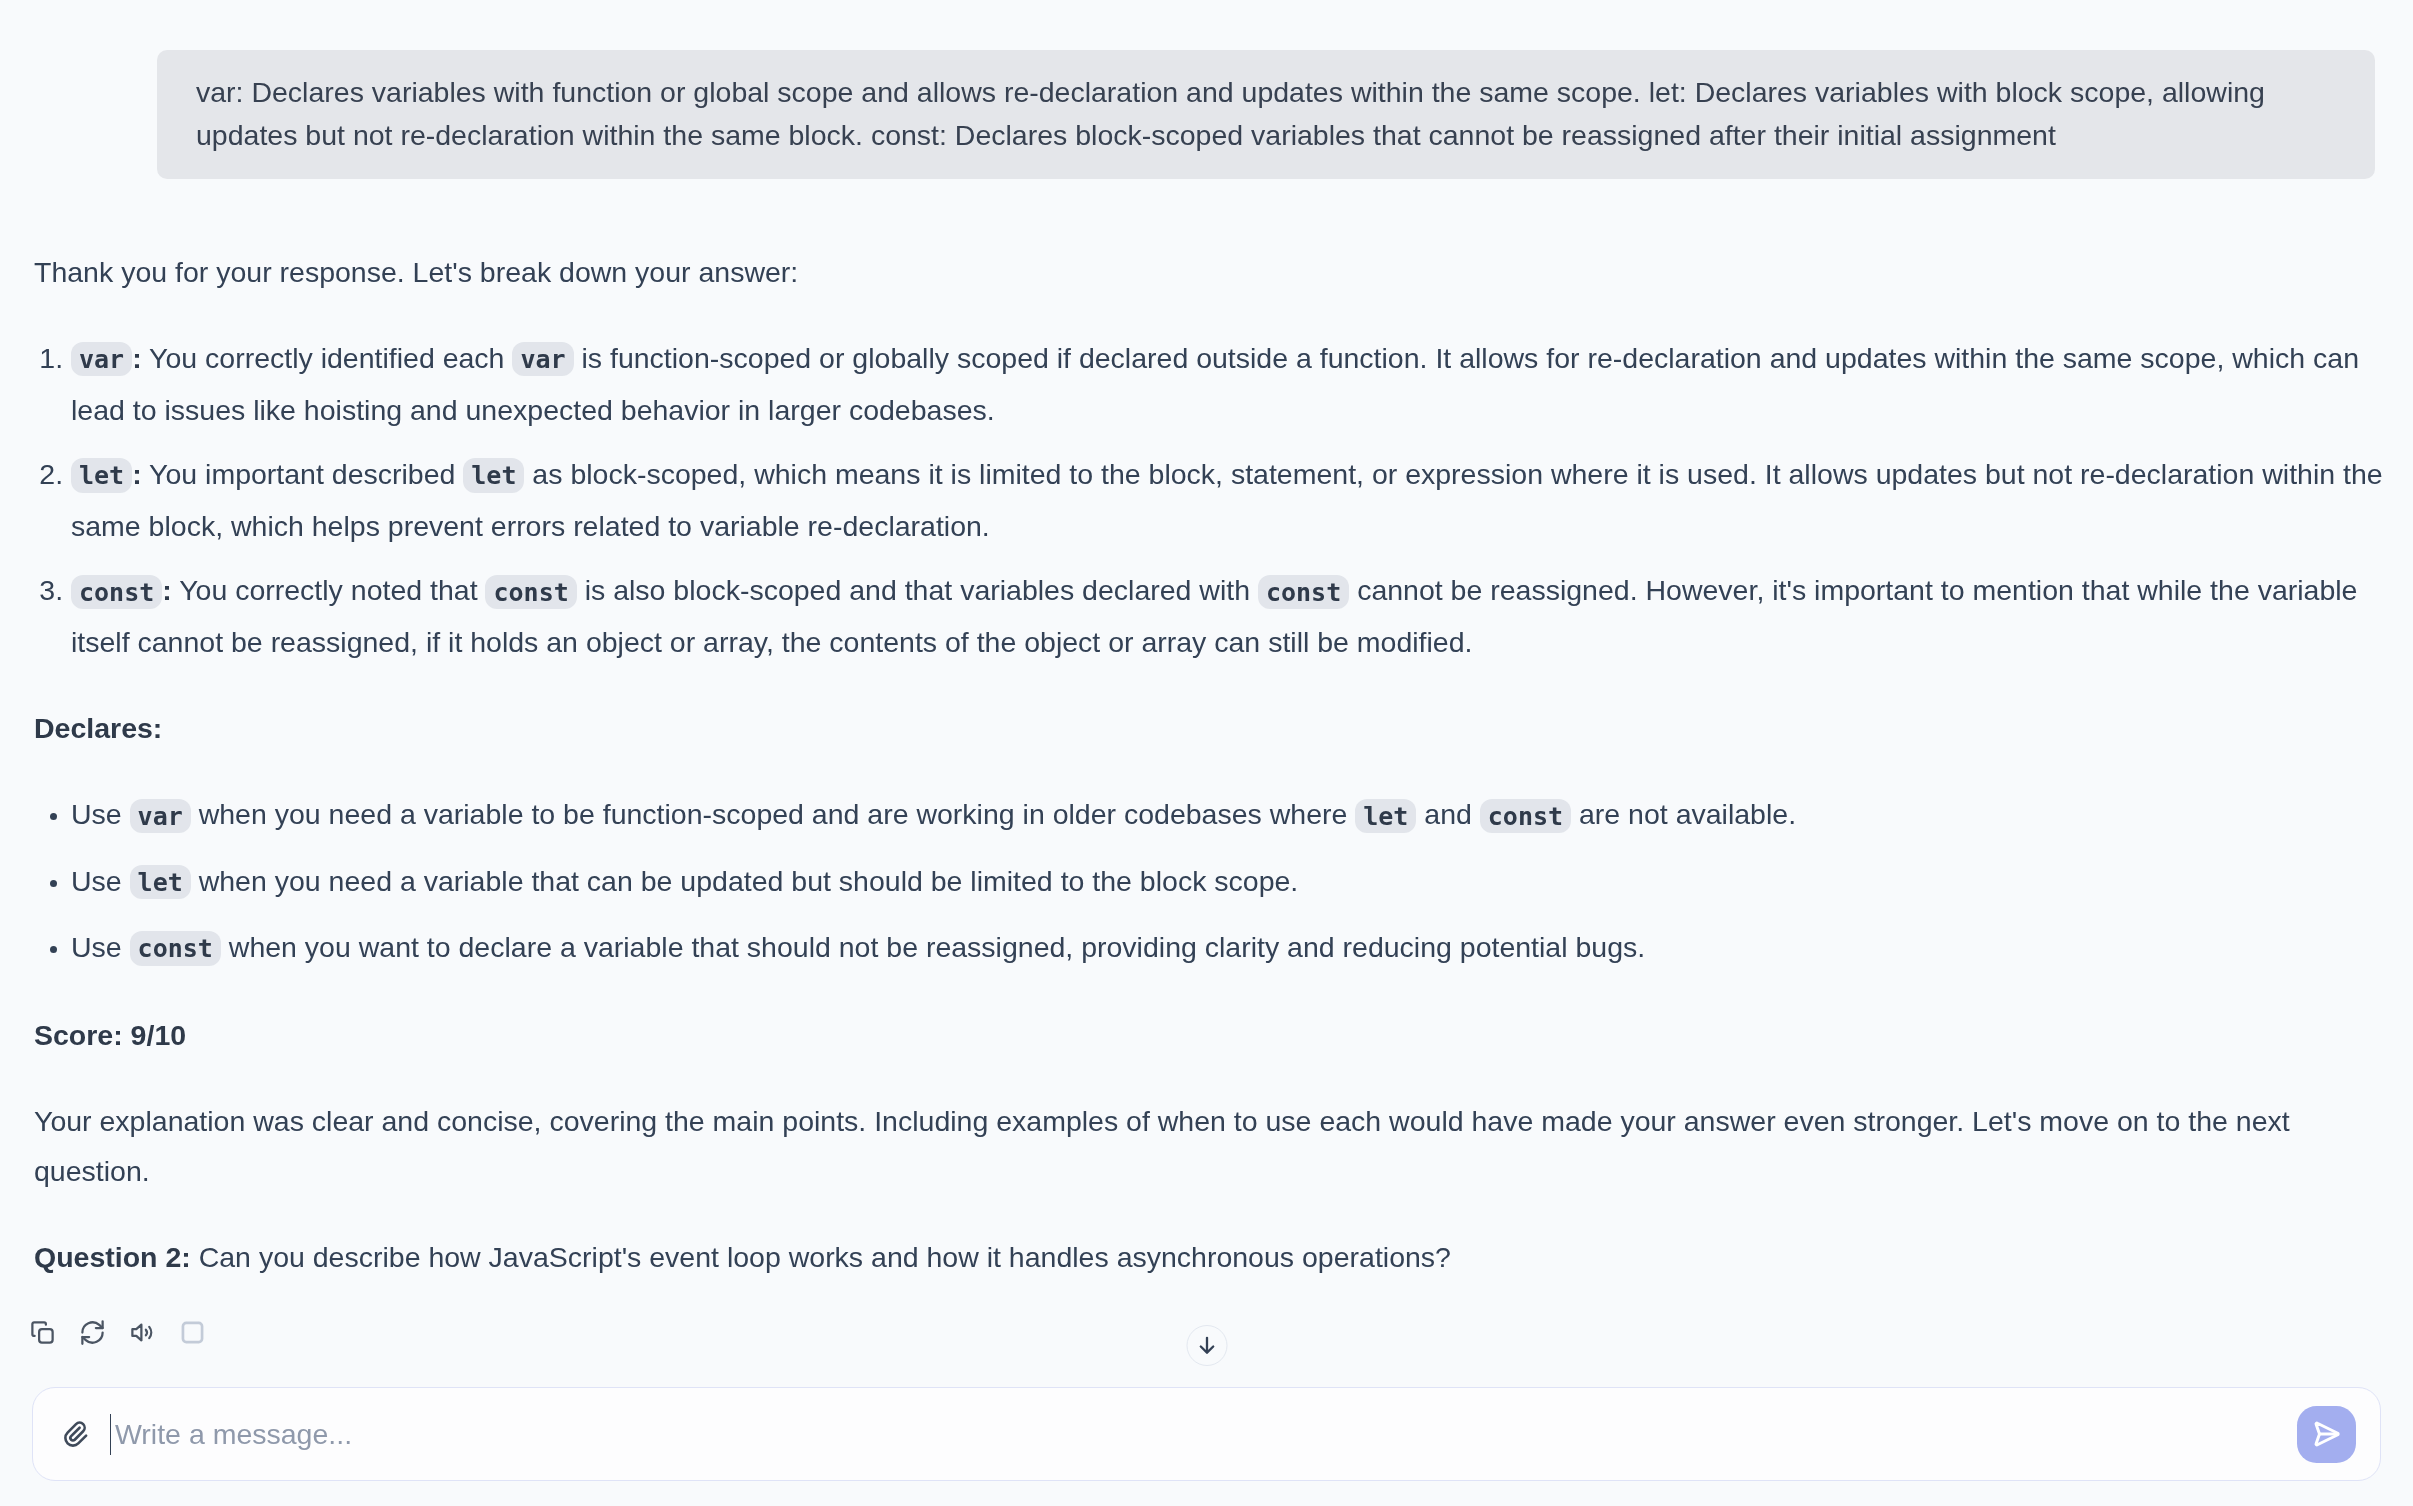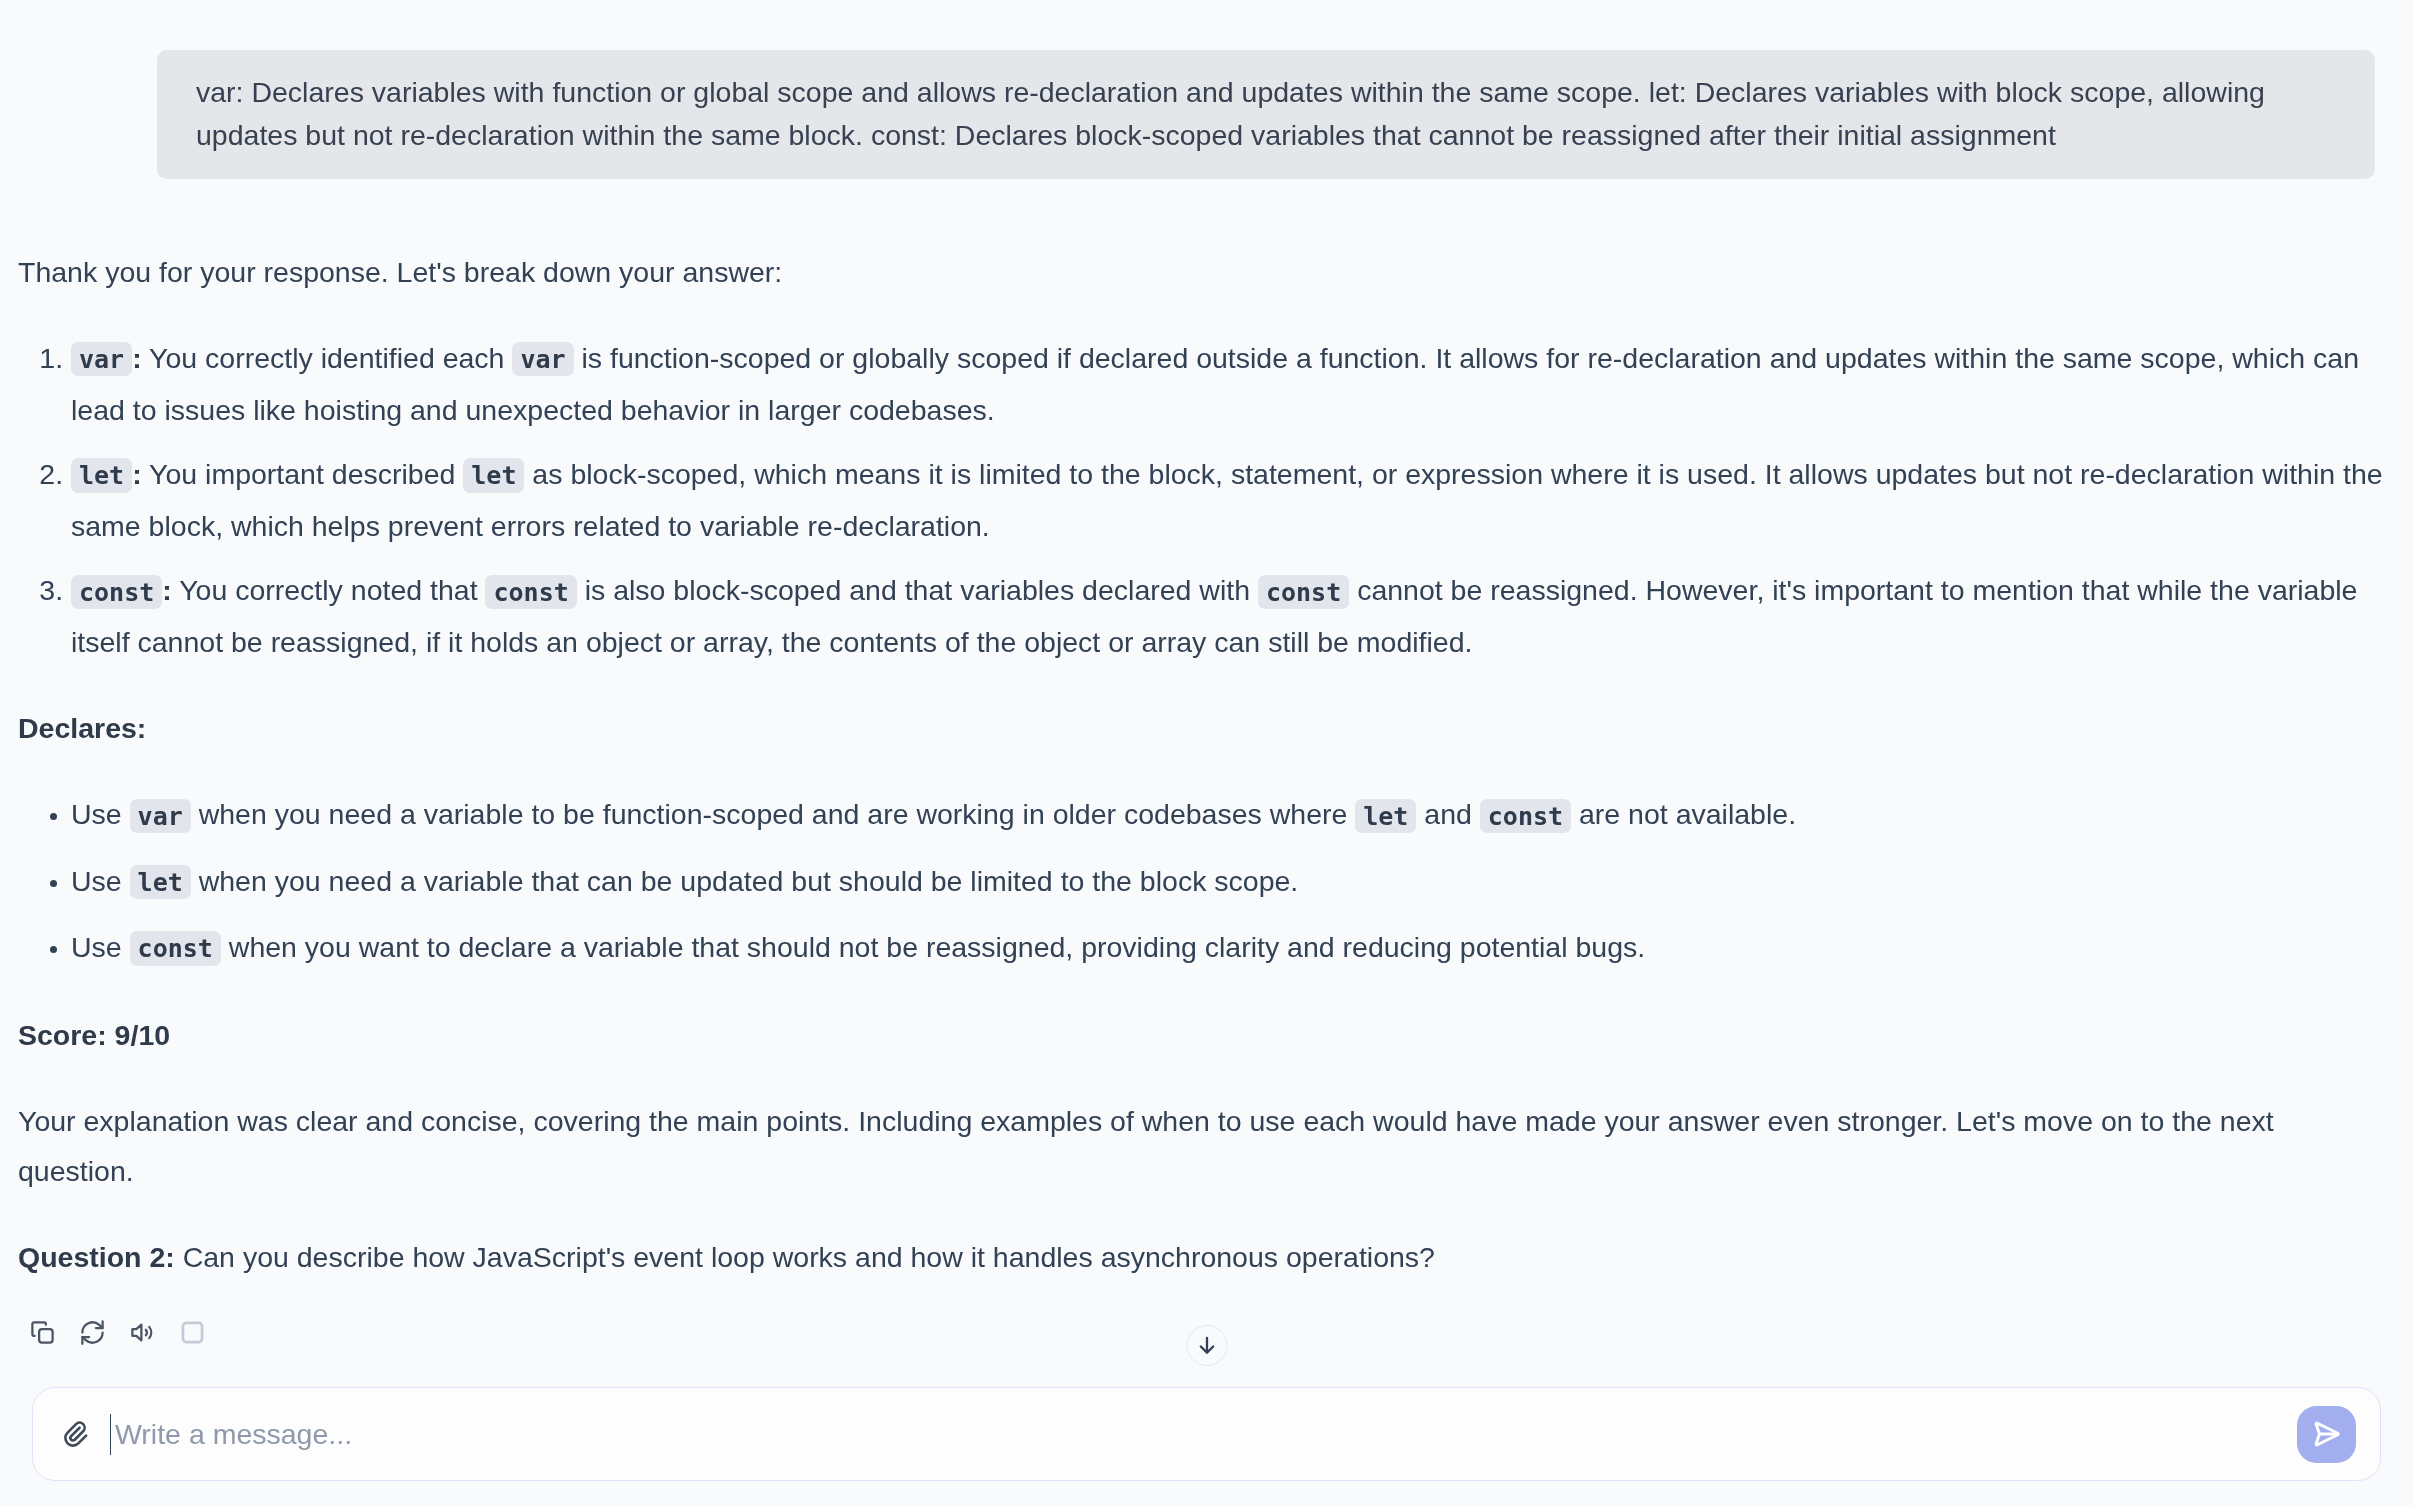--- a/index.html
+++ b/index.html
@@ -23,32 +23,32 @@
     line-height: 43px;
     color: #374151;
   }
 
   
   .assistant {
     margin-top: 68px;
     font-size: 28.5px;
     line-height: 50px;
   }
-  .assistant p { margin: 36px 0; }
+  .assistant p { margin: 36px 16px; }
   .assistant p:first-child { margin-top: 0; }
   .assistant ol, .assistant ul { margin: 36px 0; padding-left: 53px; }
   .assistant li { margin: 14.3px 0; }
   .assistant ul li::marker { font-size: 0.8em; }
   .assistant .b { font-weight: 700; color: #2f3a4a; }
   .assistant code, .user-bubble code {
     font-family: "DejaVu Sans Mono", "Liberation Mono", monospace;
     font-weight: 700;
     font-size: 25px;
     background: #e2e5eb;
-    border-radius: 7px;
+    border-radius: 12px;
     padding: 2.7px 8px;
     color: #2f3a4a;
   }
 
   
   .actions {
     display: flex; align-items: center; gap: 21.4px;
     margin-top: 9px; padding-left: 10.7px;
   }
   .action-btn {

